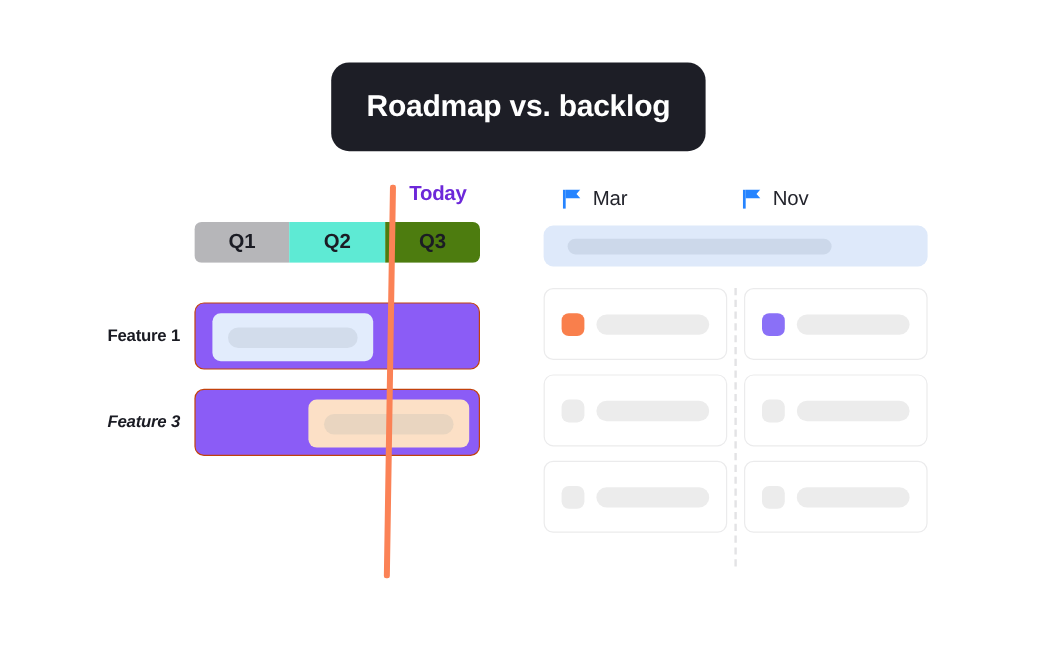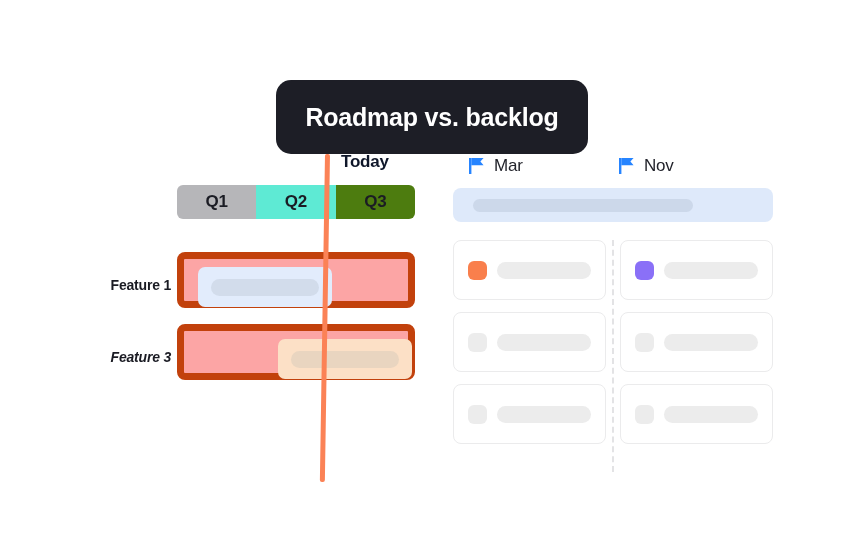--- a/index.html
+++ b/index.html
@@ -21,34 +21,33 @@
     position: absolute;
     left: 276px;
     top: 52px;
     width: 312px;
     height: 74px;
     background: #1d1e26;
     border-radius: 15px;
     display: flex;
     align-items: center;
     justify-content: center;
-    margin-top: 28px;
   }
   #title-pill .title-text {
     color: #ffffff;
     font-size: 25px;
     font-weight: bold;
     letter-spacing: -0.2px;
     white-space: nowrap;
   }
 
   
   #roadmap-panel {
     position: absolute;
-    left: 177px;
+    left: 162px;
     top: 148px;
     width: 240px;
     height: 316px;
   }
 
   
   #quarter-strip {
     position: absolute;
     left: 0;
     top: 37px;
@@ -72,43 +71,43 @@
   #quarter-strip .quarter.q2 { background: #5eead4; }
   #quarter-strip .quarter.q3 { background: #4d7c0f; }
 
   
   #today-label {
     position: absolute;
     left: 341px;
     top: 152px;
     font-size: 17px;
     font-weight: bold;
-    color: #0f172a;
+    color: #6d28d9;
     letter-spacing: -0.2px;
   }
   #today-line {
     position: absolute;
     left: 325px;
     top: 154px;
     width: 5px;
     height: 328px;
     background: #fb8256;
     border-radius: 2px;
     transform: rotate(0.9deg);
     transform-origin: top center;
   }
 
   
   .feature-row {
     position: absolute;
     left: 0;
     width: 238px;
     height: 56px;
-    background: #fca5a5;
-    border: 7px solid #c2410c;
+    background: #8b5cf6;
+    border: 1px solid #c2410c;
     border-radius: 8px;
     box-sizing: border-box;
   }
   .feature-row.r0 { top: 104px; }
   .feature-row.r1 { top: 176px; font-style: italic; }
   .feature-row.r2 { top: 248px; }
 
   .feature-label {
     position: absolute;
     left: -105px;

